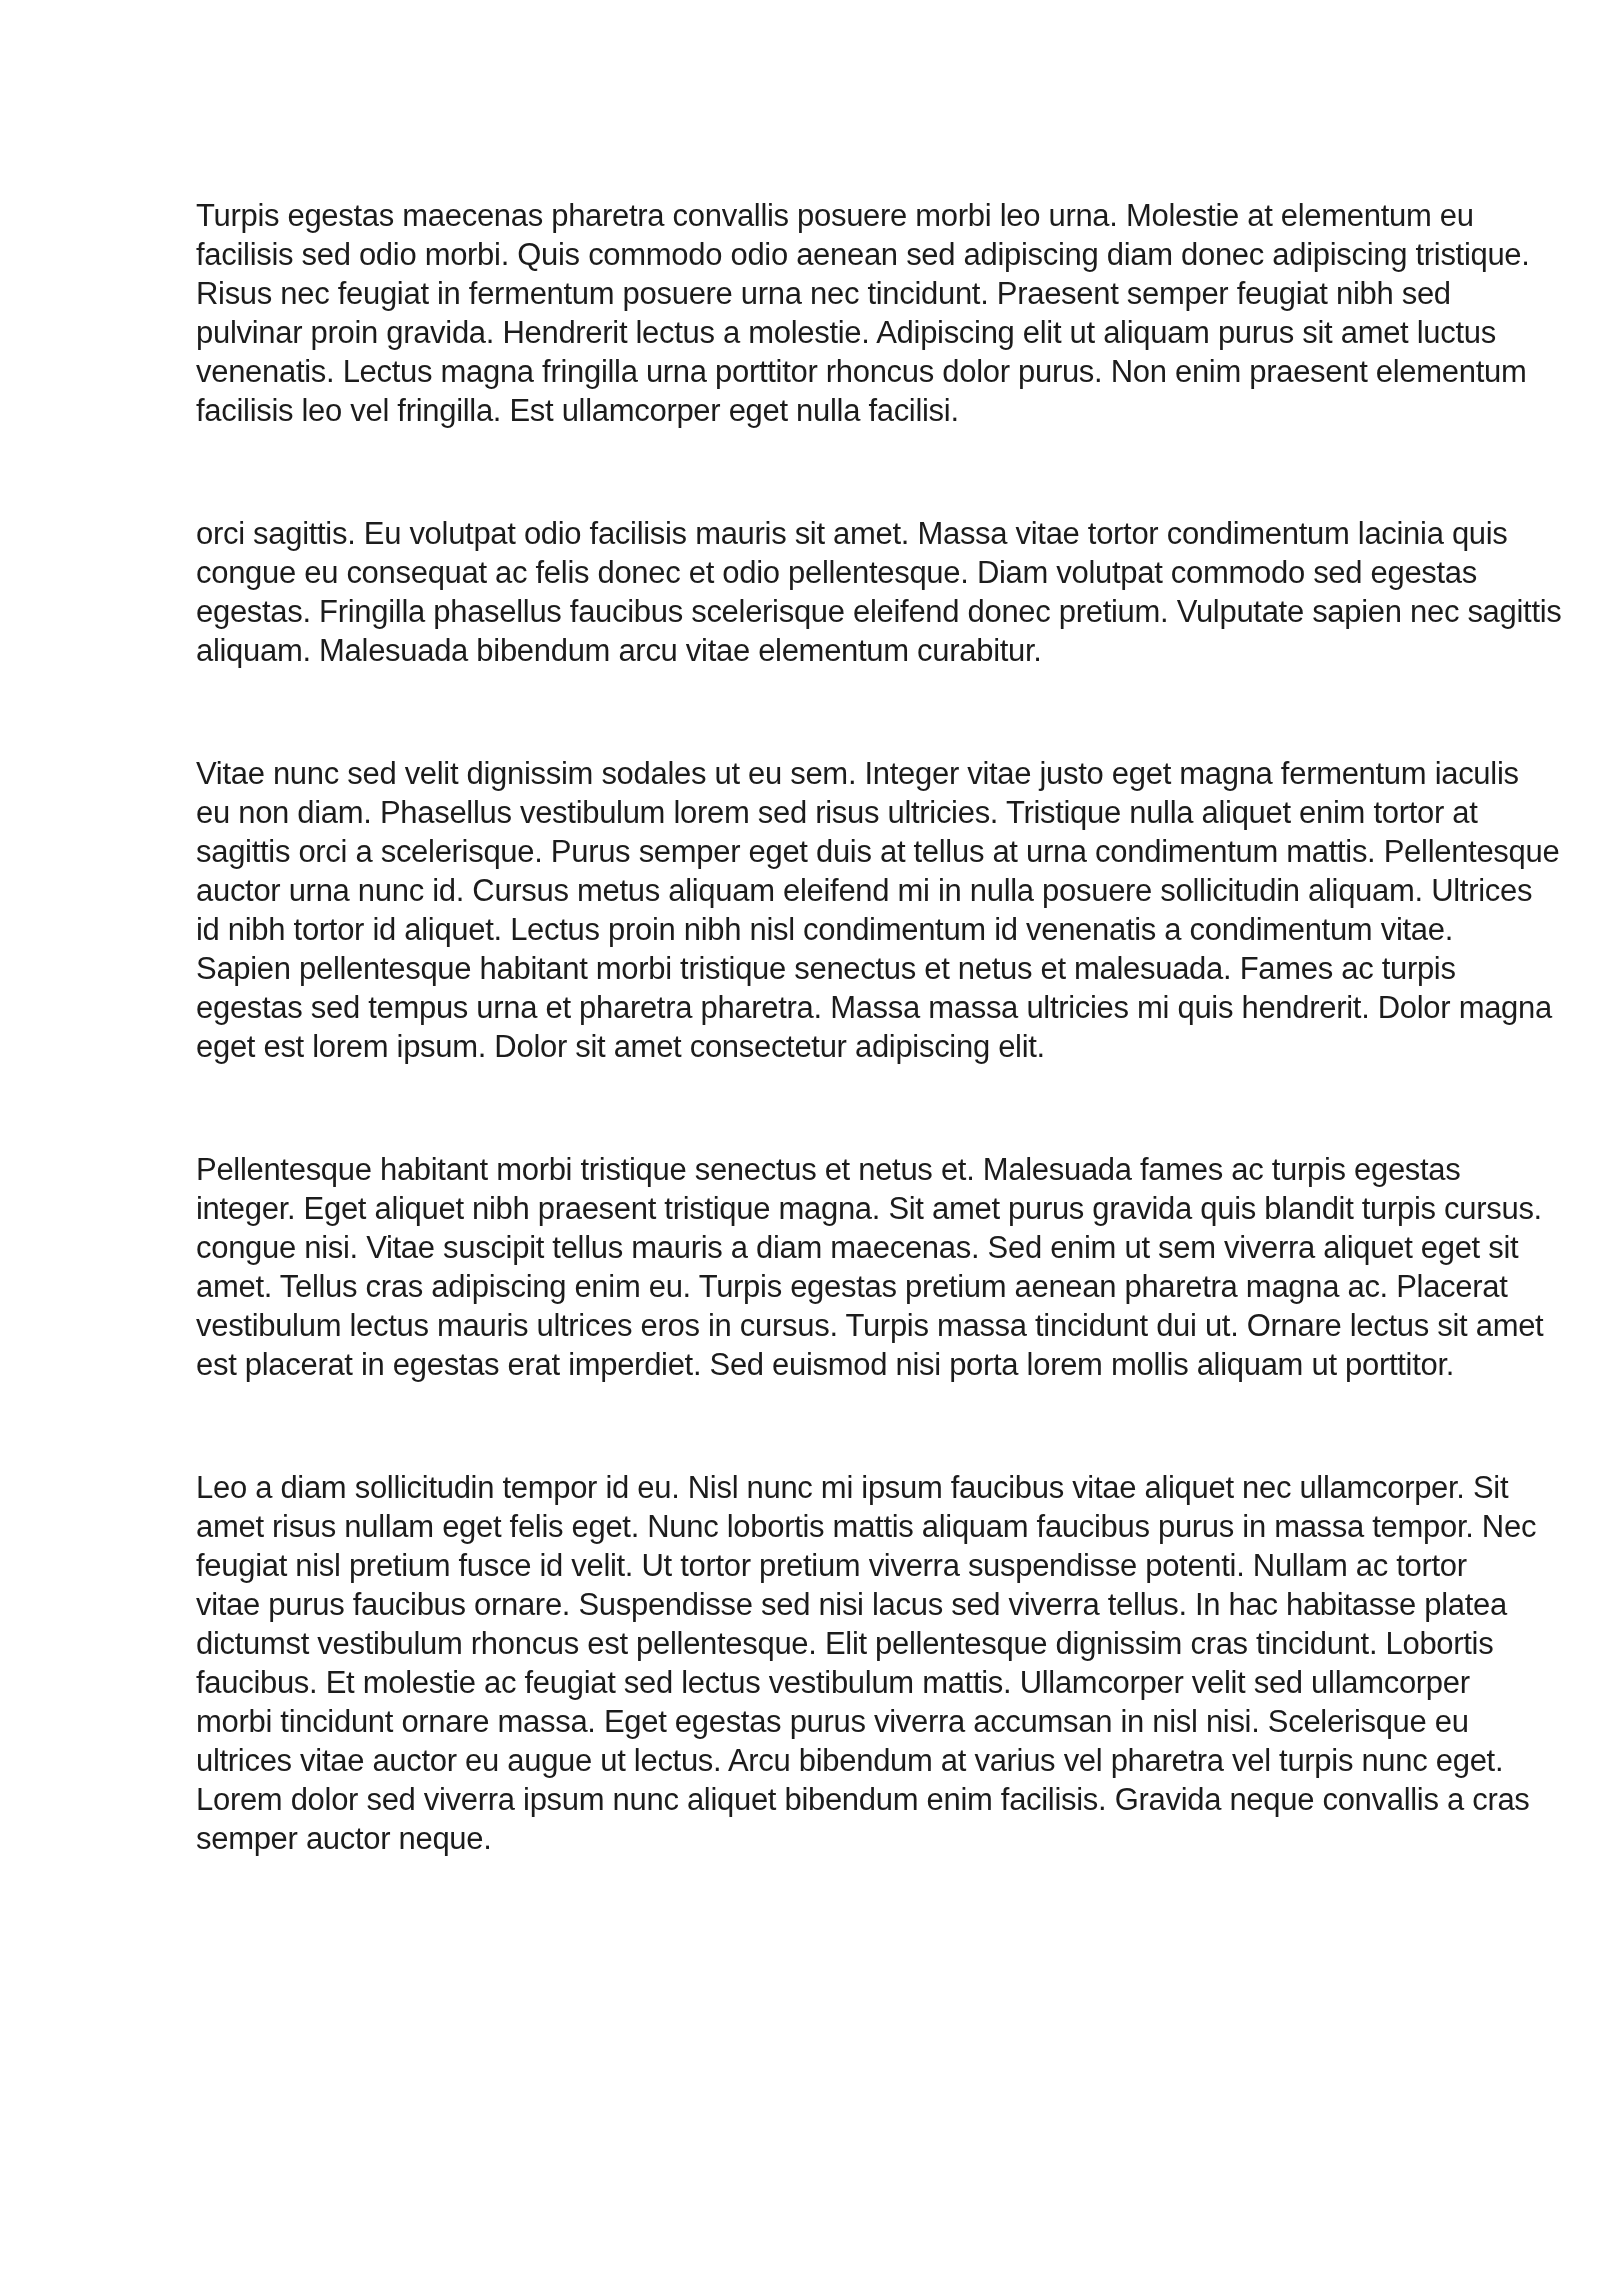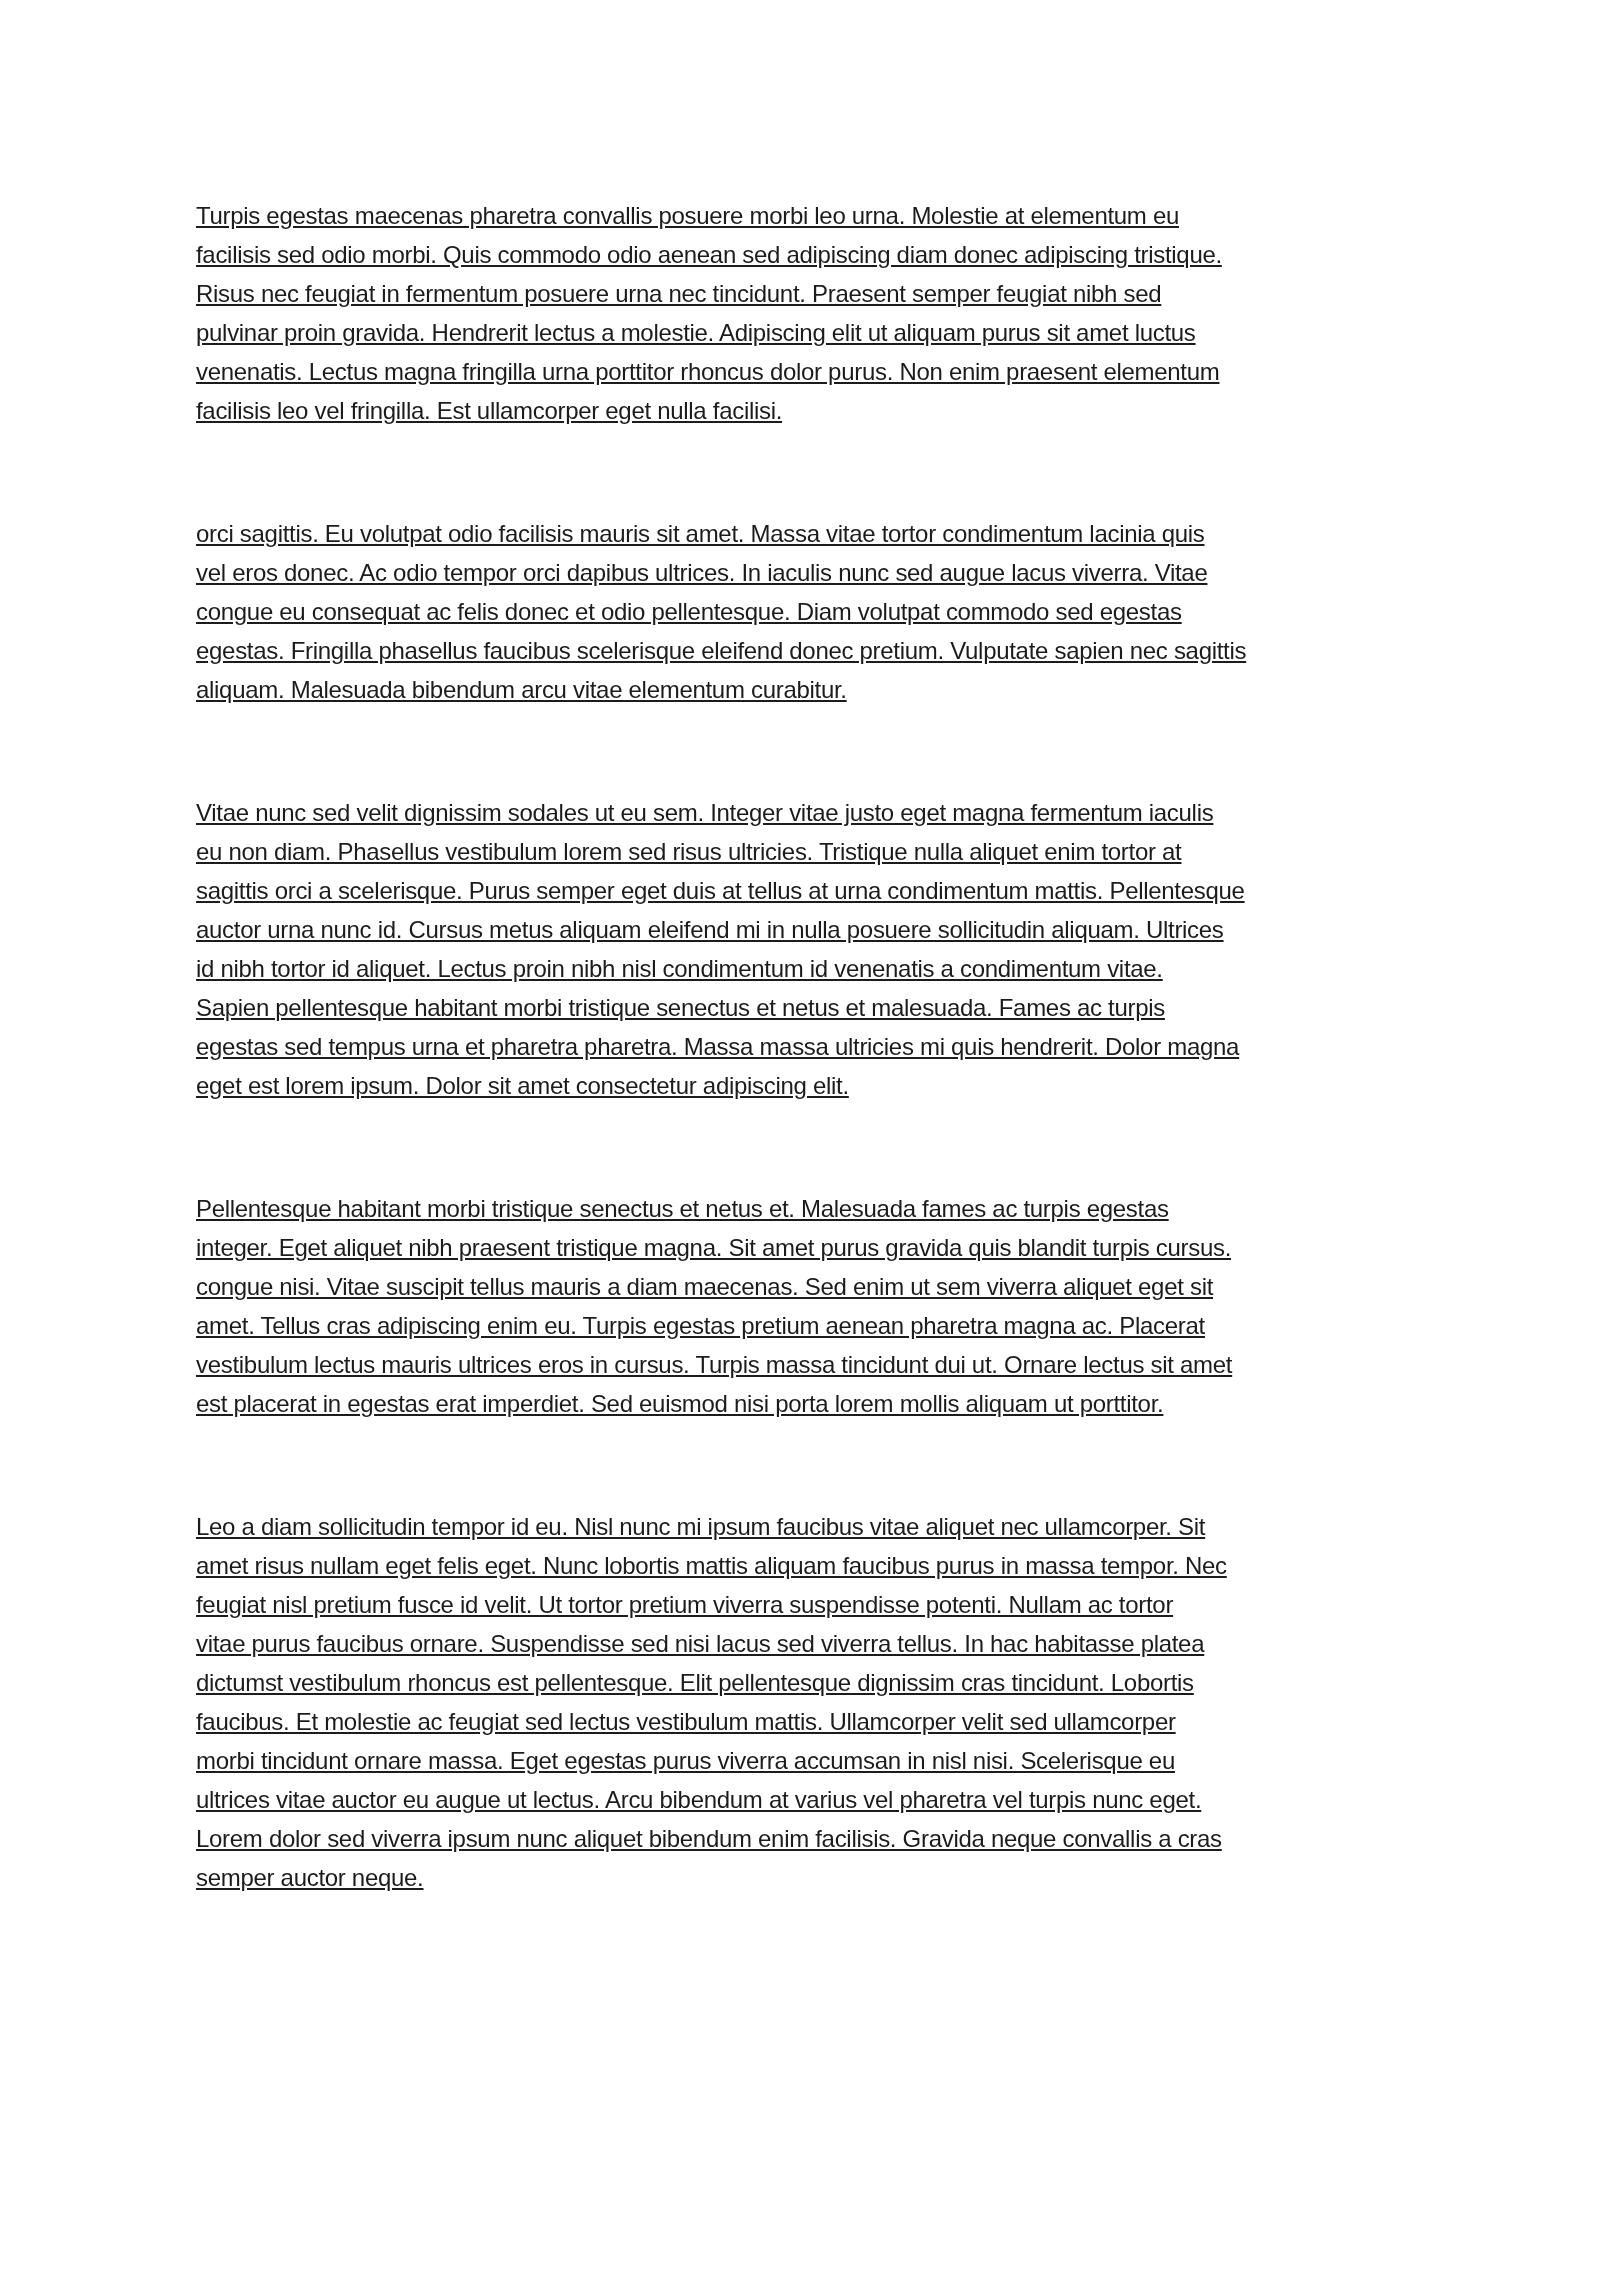--- a/index.html
+++ b/index.html
@@ -22,43 +22,41 @@
     right: 176px;
   }
   .paragraph {
     margin: 0 0 84px 0;
   }
   .paragraph:last-child {
     margin-bottom: 11px;
   }
   .text-line {
     white-space: pre;
-    font-size: 24px;
+    font-size: 31px;
     line-height: 39px;
     letter-spacing: -0.3px;
     color: #1c1c1c;
-    text-decoration: underline;
   }
 </style>
 </head>
 <body>
 
 <div class="page">
   <div class="doc-body" id="doc-body">
       <div class="paragraph">
         <div class="text-line">Turpis egestas maecenas pharetra convallis posuere morbi leo urna. Molestie at elementum eu</div>
         <div class="text-line">facilisis sed odio morbi. Quis commodo odio aenean sed adipiscing diam donec adipiscing tristique.</div>
         <div class="text-line">Risus nec feugiat in fermentum posuere urna nec tincidunt. Praesent semper feugiat nibh sed</div>
         <div class="text-line">pulvinar proin gravida. Hendrerit lectus a molestie. Adipiscing elit ut aliquam purus sit amet luctus</div>
         <div class="text-line">venenatis. Lectus magna fringilla urna porttitor rhoncus dolor purus. Non enim praesent elementum</div>
         <div class="text-line">facilisis leo vel fringilla. Est ullamcorper eget nulla facilisi.</div>
       </div>
       <div class="paragraph">
         <div class="text-line">orci sagittis. Eu volutpat odio facilisis mauris sit amet. Massa vitae tortor condimentum lacinia quis</div>
-        <div class="text-line">vel eros donec. Ac odio tempor orci dapibus ultrices. In iaculis nunc sed augue lacus viverra. Vitae</div>
         <div class="text-line">congue eu consequat ac felis donec et odio pellentesque. Diam volutpat commodo sed egestas</div>
         <div class="text-line">egestas. Fringilla phasellus faucibus scelerisque eleifend donec pretium. Vulputate sapien nec sagittis</div>
         <div class="text-line">aliquam. Malesuada bibendum arcu vitae elementum curabitur.</div>
       </div>
       <div class="paragraph">
         <div class="text-line">Vitae nunc sed velit dignissim sodales ut eu sem. Integer vitae justo eget magna fermentum iaculis</div>
         <div class="text-line">eu non diam. Phasellus vestibulum lorem sed risus ultricies. Tristique nulla aliquet enim tortor at</div>
         <div class="text-line">sagittis orci a scelerisque. Purus semper eget duis at tellus at urna condimentum mattis. Pellentesque</div>
         <div class="text-line">auctor urna nunc id. Cursus metus aliquam eleifend mi in nulla posuere sollicitudin aliquam. Ultrices</div>
         <div class="text-line">id nibh tortor id aliquet. Lectus proin nibh nisl condimentum id venenatis a condimentum vitae.</div>

